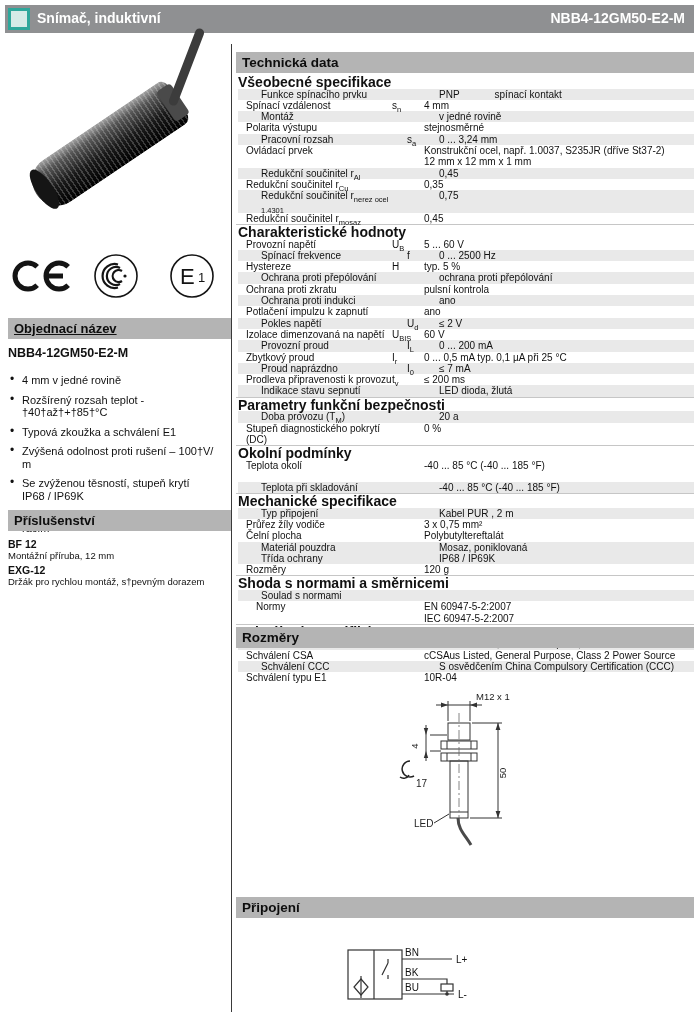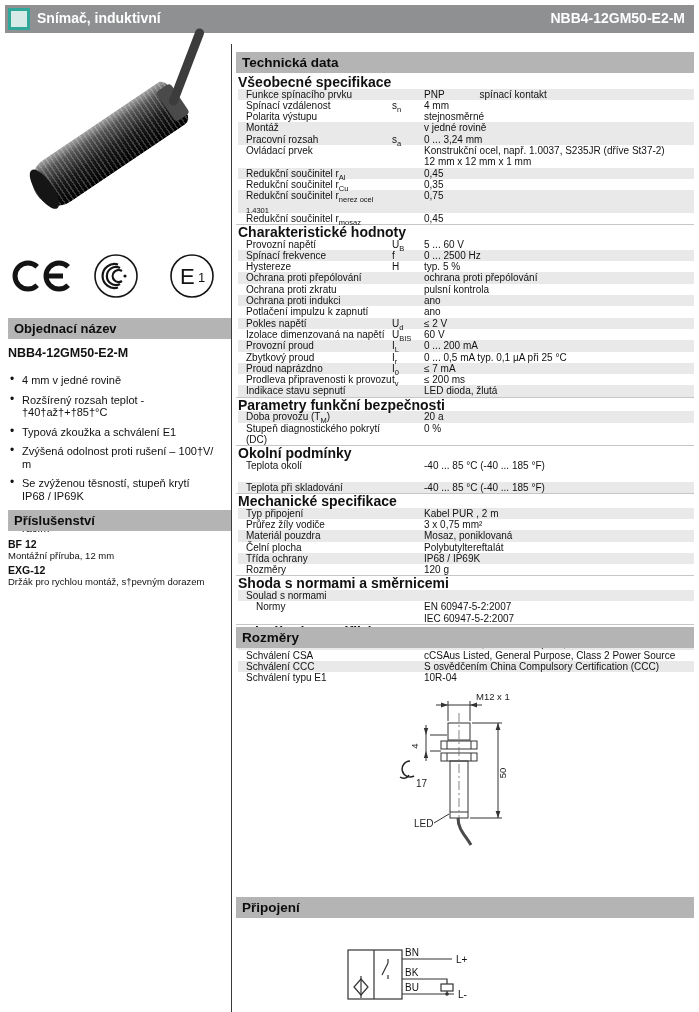--- a/index.html
+++ b/index.html
@@ -27,39 +27,39 @@
       repeating-linear-gradient(90deg, rgba(255,255,255,0.20) 0 1.5px, rgba(255,255,255,0) 1.5px 4.5px),
       linear-gradient(180deg,#a3a3a3 0%,#565656 20%,#1a1a1a 58%,#000 100%);}
   .face{position:absolute;left:1px;top:2px;width:17px;height:46px;border-radius:50%;background:#151515;}
   .sleeve{position:absolute;right:-3px;top:7px;width:17px;height:36px;border-radius:4px;background:#4a4a4a;}
   .cable{position:absolute;left:174px;top:-18px;width:9px;height:82px;border-radius:5px;background:#3c3c3c;transform:rotate(21deg);}
 
   .marks{position:absolute;left:10px;top:248px;width:215px;height:56px;}
 
   .lsecbar{position:absolute;left:8px;width:223px;height:21px;background:var(--secbar);}
   .lsecbar span{display:block;padding:3px 0 0 6px;font-size:13px;font-weight:bold;color:#0d0d0d;}
-  .orderbar{top:318px;} .accbar{top:510px;}
+  .orderbar{top:318px;text-decoration:underline;} .accbar{top:510px;}
   .product{position:absolute;left:8px;top:346px;font-size:12.5px;font-weight:bold;}
   .bullets{position:absolute;left:8px;top:374px;width:221px;margin:0;padding:0;list-style:none;}
   .bullets li{position:relative;padding-left:14px;font-size:11px;font-weight:normal;line-height:12.5px;margin-bottom:7px;}
   .bullets li::before{content:"\2022";position:absolute;left:2px;top:-1px;font-size:12px;}
   .acclist{position:absolute;left:8px;top:536px;width:220px;}
   .acclist .accname{font-size:10.5px;font-weight:bold;line-height:12px;margin-top:2px;}
   .acclist .accdesc{font-size:9.5px;line-height:11px;margin-bottom:3px;}
 
   
   .rsecbar{position:absolute;left:236px;width:458px;height:21px;background:var(--secbar);}
   .rsecbar span{display:block;padding:2.5px 0 0 6px;font-size:13.5px;font-weight:bold;color:#0d0d0d;}
   .techbar{top:52px;} .dimsbar{top:627px;} .connbar{top:897px;}
 
   .techtable{position:absolute;left:236px;top:75px;width:458px;font-size:10px;}
   .tsec-h{font-weight:bold;font-size:14px;padding:2px 0 1px 2px;border-top:1px solid #c6c6c6;background:#fff;line-height:10.5px;}
   .tsec:first-child .tsec-h{border-top:none;}
   .trow{display:flex;margin-left:2px;line-height:11.3px;align-items:flex-start;}
-  .trow.shade{background:var(--shade);}
+  .trow.shade{background:var(--shade);padding-left:15px;}
   .trow.tall{padding-bottom:11px;}
   .tl{width:146px;padding-left:8px;flex:none;}
   .tl.ind{padding-left:18px;width:136px;}
   .ts{width:32px;flex:none;}
   .tv{flex:1;}
   .tv .v2{margin-left:35px;}
   sub{font-size:7.5px;line-height:0;}
 
   .dimsvg{position:absolute;left:330px;top:685px;}
   .connsvg{position:absolute;left:340px;top:945px;}
@@ -144,29 +144,29 @@
         <div class="trow shade">
           <div class="tl">Funkce spínacího prvku</div>
           <div class="ts"></div>
           <div class="tv">PNP<span class="v2">spínací kontakt</span></div>
         </div>
         <div class="trow">
           <div class="tl">Spínací vzdálenost</div>
           <div class="ts">s<sub>n</sub></div>
           <div class="tv">4 mm</div>
         </div>
+        <div class="trow shade">
+          <div class="tl">Montáž</div>
+          <div class="ts"></div>
+          <div class="tv">v jedné rovině</div>
+        </div>
         <div class="trow">
           <div class="tl">Polarita výstupu</div>
           <div class="ts"></div>
           <div class="tv">stejnosměrné</div>
-        </div>
-        <div class="trow shade">
-          <div class="tl">Montáž</div>
-          <div class="ts"></div>
-          <div class="tv">v jedné rovině</div>
         </div>
         <div class="trow shade">
           <div class="tl">Pracovní rozsah</div>
           <div class="ts">s<sub>a</sub></div>
           <div class="tv">0 ... 3,24 mm</div>
         </div>
         <div class="trow">
           <div class="tl">Ovládací prvek</div>
           <div class="ts"></div>
           <div class="tv">
@@ -299,29 +299,29 @@
         <div class="trow shade">
           <div class="tl">Typ připojení</div>
           <div class="ts"></div>
           <div class="tv">Kabel PUR , 2 m</div>
         </div>
         <div class="trow">
           <div class="tl">Průřez žíly vodiče</div>
           <div class="ts"></div>
           <div class="tv">3 x 0,75 mm²</div>
         </div>
+        <div class="trow">
+          <div class="tl">Čelní plocha</div>
+          <div class="ts"></div>
+          <div class="tv">Polybutyltereftalát</div>
+        </div>
         <div class="trow shade">
           <div class="tl">Materiál pouzdra</div>
           <div class="ts"></div>
           <div class="tv">Mosaz, poniklovaná</div>
-        </div>
-        <div class="trow">
-          <div class="tl">Čelní plocha</div>
-          <div class="ts"></div>
-          <div class="tv">Polybutyltereftalát</div>
         </div>
         <div class="trow shade">
           <div class="tl">Třída ochrany</div>
           <div class="ts"></div>
           <div class="tv">IP68 / IP69K</div>
         </div>
         <div class="trow">
           <div class="tl">Rozměry</div>
           <div class="ts"></div>
           <div class="tv">120 g</div>

